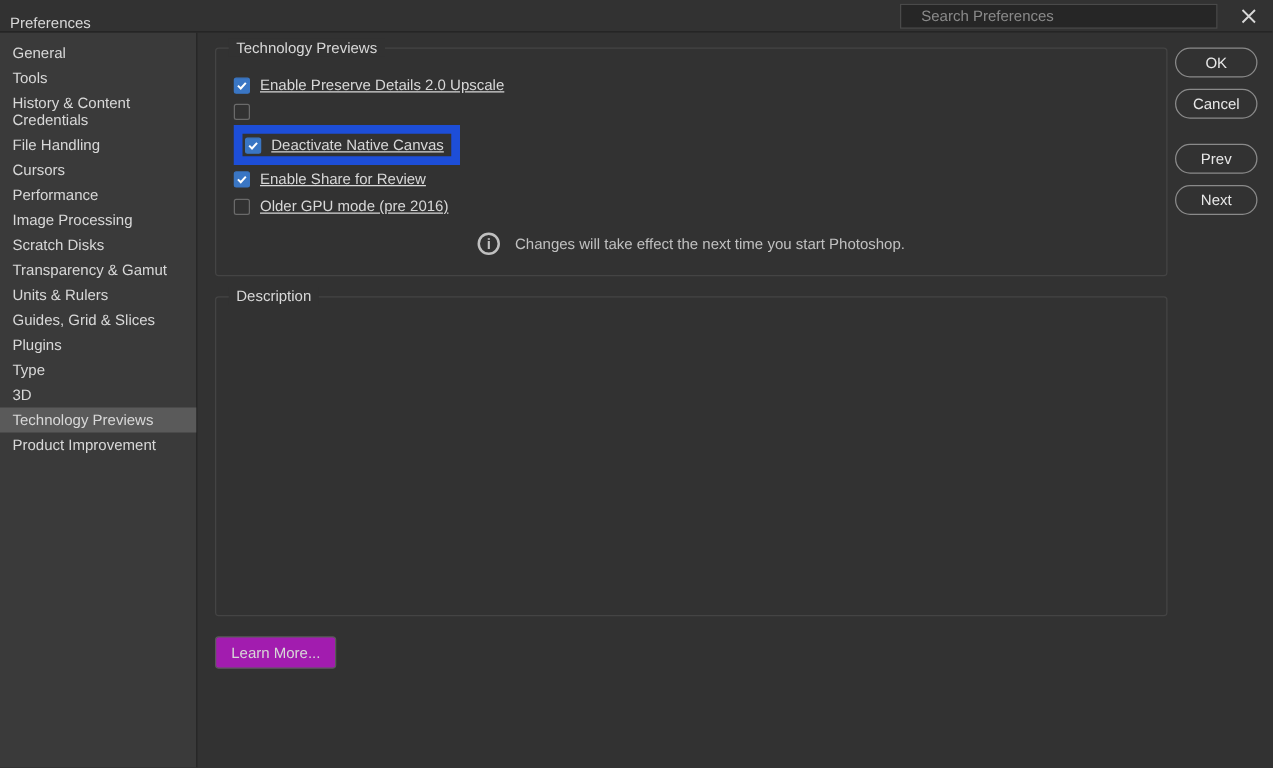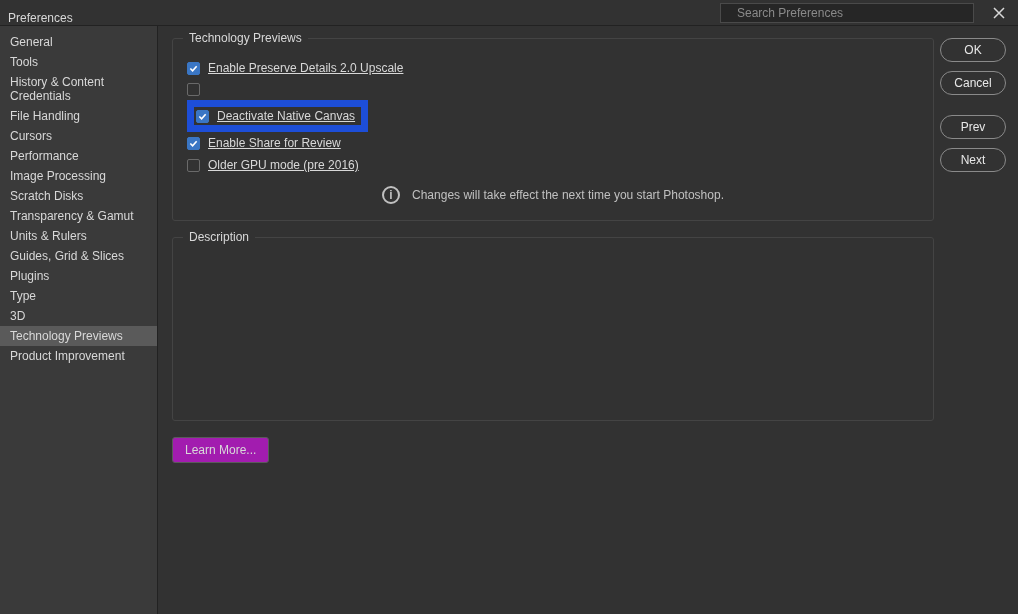--- a/index.html
+++ b/index.html
@@ -94,21 +94,21 @@
     display: flex; align-items: center; justify-content: center;
     gap: 12px; padding: 10px 0 2px 0;
     color: #c0c0c0;
   }
   .info-icon {
     width: 18px; height: 18px;
     border: 2px solid #c0c0c0; border-radius: 50%;
     display: flex; align-items: center; justify-content: center;
     font-weight: bold; font-size: 12px; color: #c0c0c0;
   }
-  .desc-group { height: 184px; }
+  .desc-group { height: 256px; }
   .learn-more {
     border: 1px solid #5a5a5a; border-radius: 3px;
     background: #a21caf;
     padding: 5px 12px; color: #d8d8d8;
     cursor: pointer; font-size: 12px;
   }
   .right-buttons {
     width: 78px; padding: 12px 12px 16px 0;
     display: flex; flex-direction: column; gap: 9px;
     align-items: flex-end;

